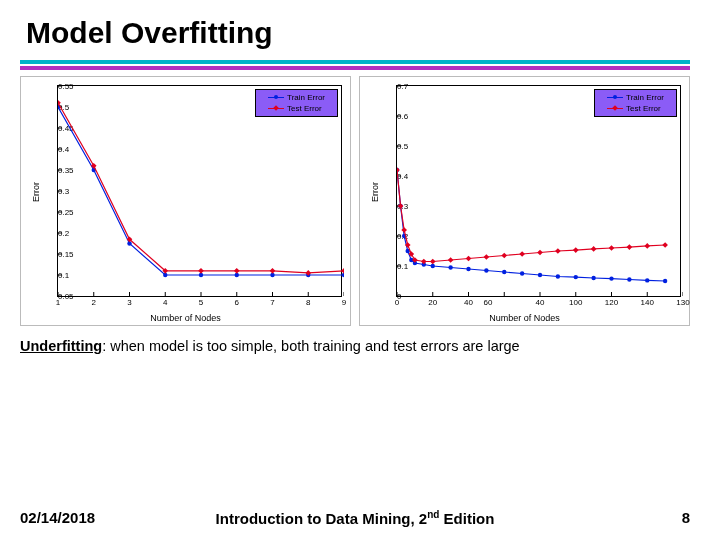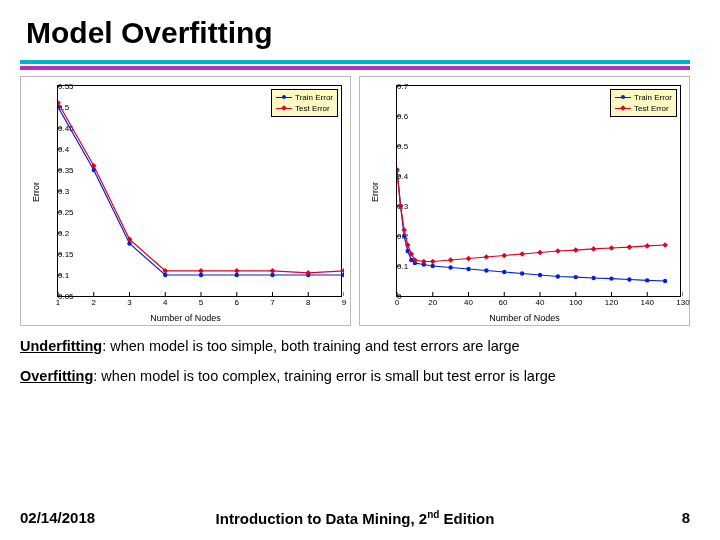--- a/index.html
+++ b/index.html
@@ -71,22 +71,22 @@
     font-size: 9px;
     transform: rotate(-90deg);
     transform-origin: left top;
     left: 10px;
   }
   .legend {
     position: absolute;
     top: 12px;
     right: 12px;
     border: 1px solid #000;
-    background: #fef9c3;
-    padding: 2px 4px;
+    background: #8b5cf6;
+    padding: 2px 12px;
     font-size: 8px;
     line-height: 11px;
   }
   .legend-row { display: flex; align-items: center; gap: 3px; }
   .legend-line {
     width: 16px; height: 0; border-top: 1.2px solid;
     position: relative;
   }
   .legend-line::after {
     content: ""; position: absolute; left: 6px; top: -3px;
@@ -217,21 +217,21 @@
         </div>
       </div>
     <div class="axis-label" style="left: 50%; bottom: 2px; transform: translateX(-50%);">Number of Nodes</div>
         <div class="ylabel" style="top: 125px;">Error</div>
       </div>
     <div class="chart-box" id="chart-1">
       <div class="chart-inner">
           <span class="tick-label tick-x" style="left: 0px;">0</span>
           <span class="tick-label tick-x" style="left: 35.75px;">20</span>
           <span class="tick-label tick-x" style="left: 71.5px;">40</span>
-          <span class="tick-label tick-x" style="left: 106px;">60</span>
+          <span class="tick-label tick-x" style="left: 91px;">60</span>
           <span class="tick-label tick-x" style="left: 143px;">40</span>
           <span class="tick-label tick-x" style="left: 178.75px;">100</span>
           <span class="tick-label tick-x" style="left: 214.5px;">120</span>
           <span class="tick-label tick-x" style="left: 250.25px;">140</span>
           <span class="tick-label tick-x" style="left: 286px;">130</span>
           <span class="tick-label tick-y" style="top: 210px; left: 0px;">0</span>
           <span class="tick-label tick-y" style="top: 180px; left: 0px;">0.1</span>
           <span class="tick-label tick-y" style="top: 150px; left: 0px;">0.2</span>
           <span class="tick-label tick-y" style="top: 120px; left: 0px;">0.3</span>
           <span class="tick-label tick-y" style="top: 90px; left: 0px;">0.4</span>
@@ -314,23 +314,20 @@
       </div>
     <div class="axis-label" style="left: 50%; bottom: 2px; transform: translateX(-50%);">Number of Nodes</div>
         <div class="ylabel" style="top: 125px;">Error</div>
       </div>
   </div>
 
   <div class="captions">
     <p>
       <b><span class="term">Underfitting</span></b><span>: when model is too simple, both training and test errors are large</span>
     </p>
-    <p>
-      <b><span class="term">Overfitting</span></b><span>: when model is too complex, training error is small but test error is large</span>
-    </p>
   </div>
 
   <div class="footer">
     <span>02/14/2018</span>
     <span class="center">
       <span>Introduction to Data Mining, 2</span><sup>nd</sup><span> Edition</span>
     </span>
     <span>8</span>
   </div>
 

